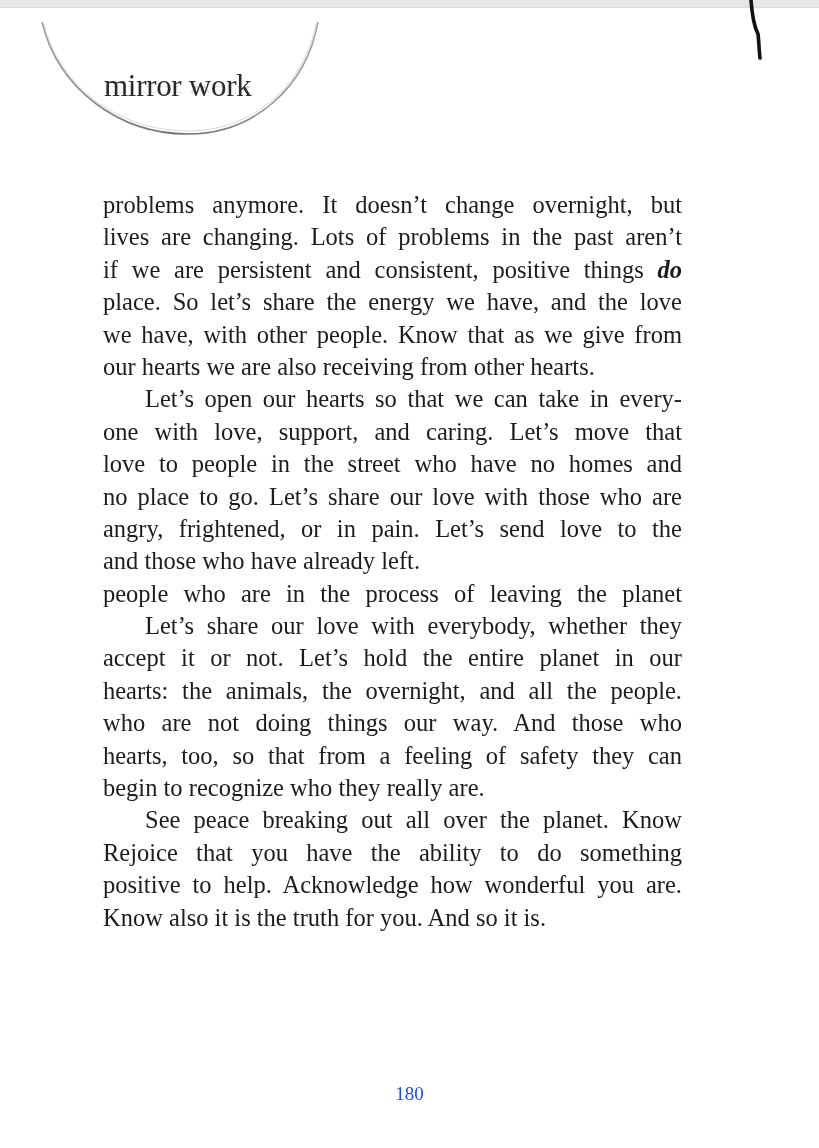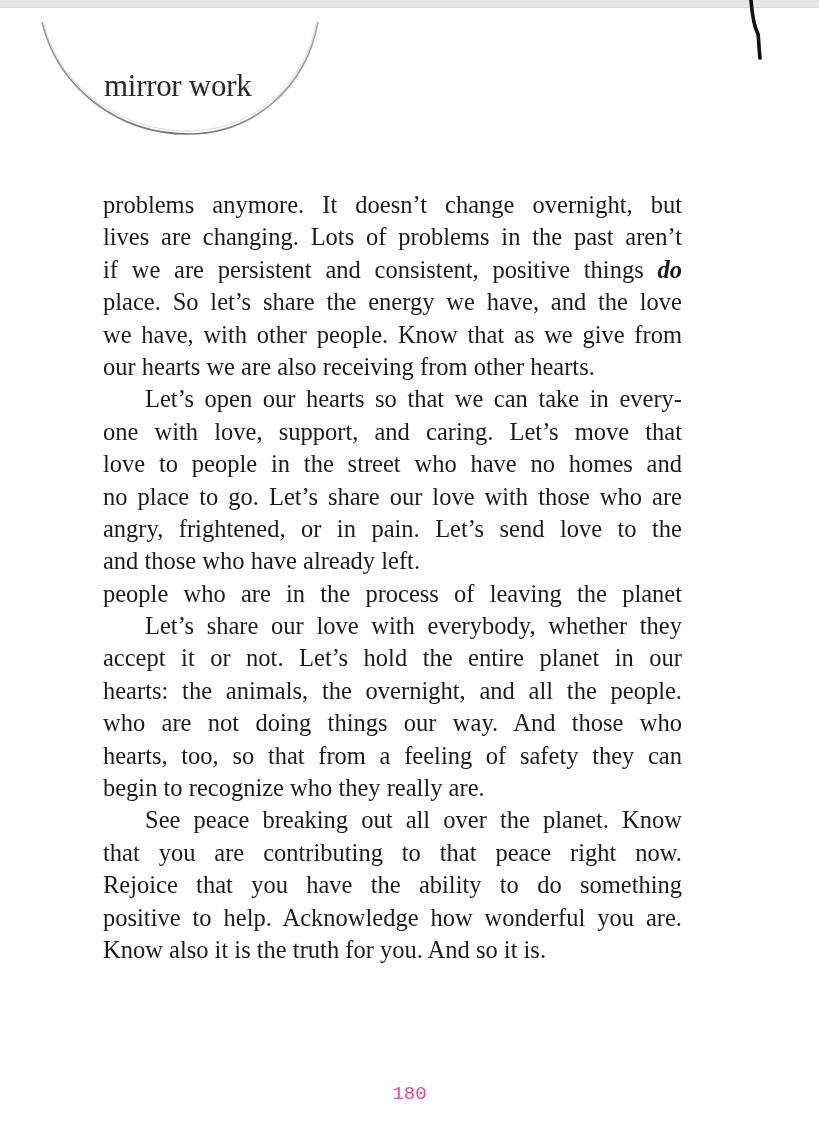--- a/index.html
+++ b/index.html
@@ -54,23 +54,23 @@
       text-align-last: justify;
       height: 32.4px;
       overflow: visible;
     }
     .line.last { text-align-last: left; }
     .line.indent { text-indent: 42px; }
     .line em { font-style: italic; font-weight: bold; }
     .page-number {
       position: absolute; left: 0; width: 819px; top: 1083px;
       text-align: center;
-      font-family: Liberation Mono, monospace;
+      font-family: Liberation Serif, serif;
       font-size: 19px;
-      color: #ec4899;
+      color: #1d4ed8;
     }
   </style>
 </head>
 <body>
 
 <div class="top-bar"></div>
 
 <svg class="header-ornament" viewBox="0 0 284 122">
   <defs>
     <linearGradient id="arcGrad" x1="0" y1="0" x2="1" y2="0">
@@ -111,20 +111,19 @@
     <div>
       <span class="line indent">Let’s share our love with everybody, whether they</span>
       <span class="line">accept it or not. Let’s hold the entire planet in our</span>
       <span class="line">hearts: the animals, the overnight, and all the people.</span>
       <span class="line">who are not doing things our way. And those who</span>
       <span class="line">hearts, too, so that from a feeling of safety they can</span>
       <span class="line last">begin to recognize who they really are.</span>
     </div>
     <div>
       <span class="line indent">See peace breaking out all over the planet. Know</span>
-      <span class="line">that you are contributing to that peace right now.</span>
       <span class="line">Rejoice that you have the ability to do something</span>
       <span class="line">positive to help. Acknowledge how wonderful you are.</span>
       <span class="line last">Know also it is the truth for you. And so it is.</span>
     </div>
   </div>
 
 <div class="page-number">180</div>
 
 </body></html>

